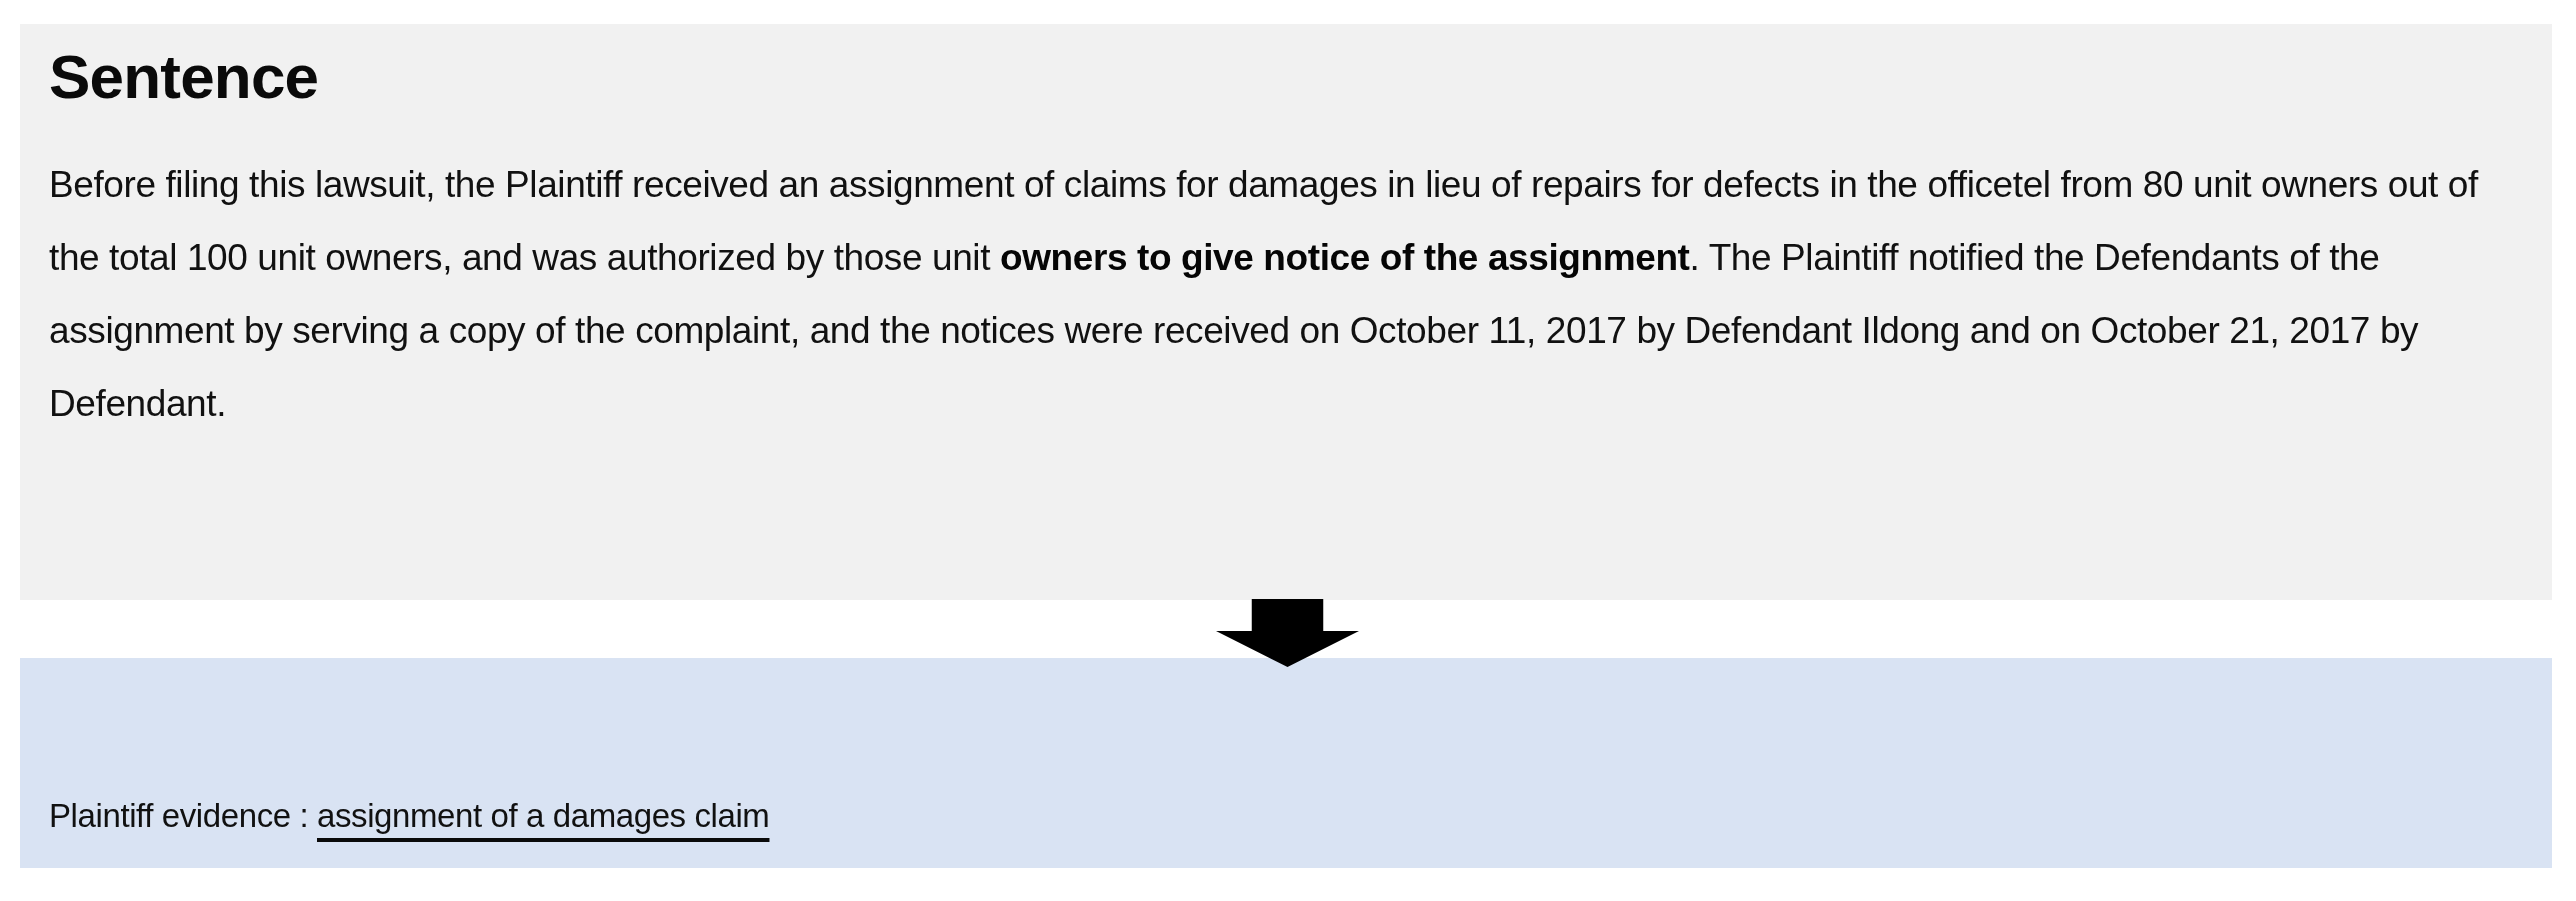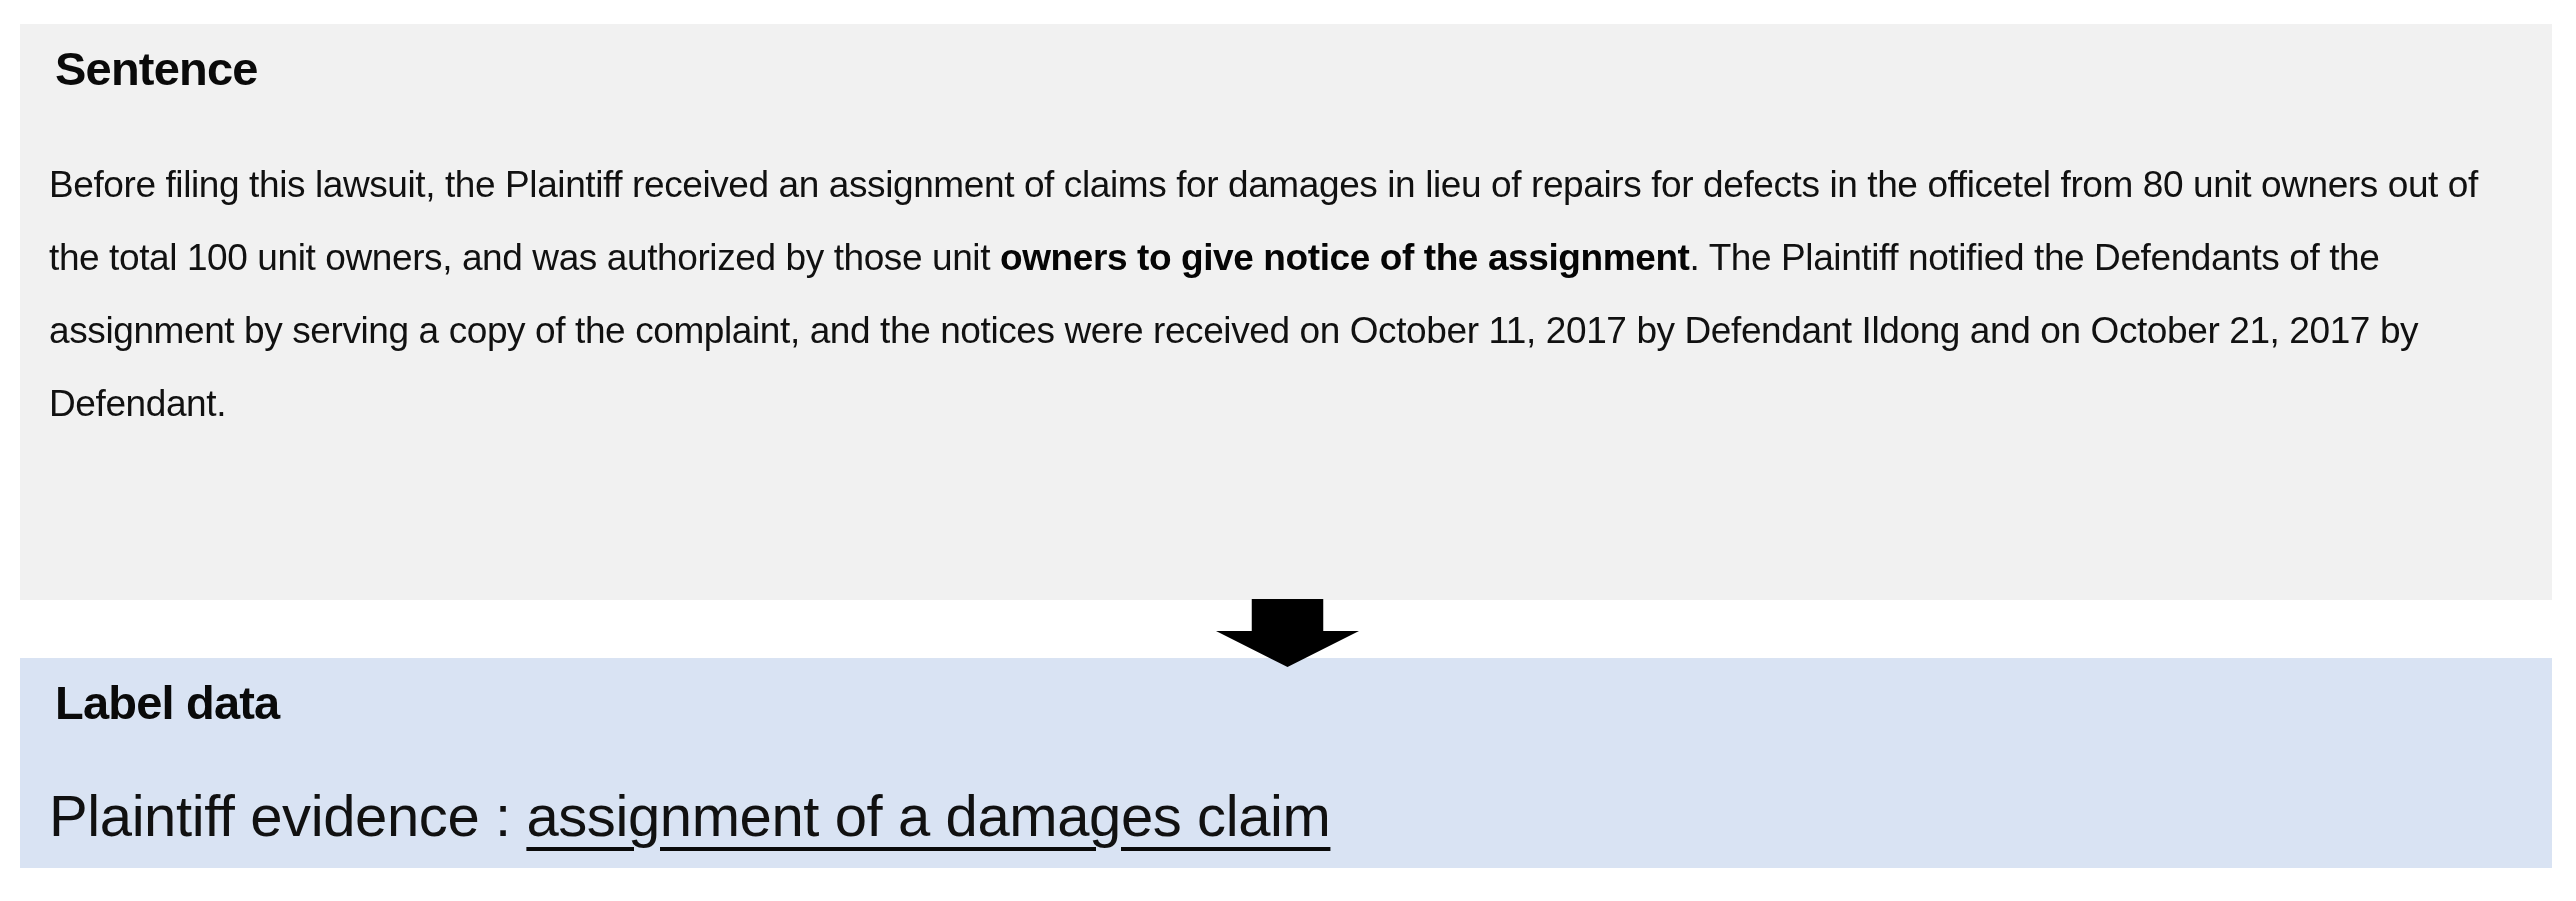--- a/index.html
+++ b/index.html
@@ -31,48 +31,47 @@
   }
   .label-box {
     top: 658px;
     height: 210px;
     background: #d9e3f3;
   }
   .box-title {
     position: absolute;
     left: 29px;
     top: 19px;
-    font-size: 47px;
+    font-size: 62px;
     line-height: 1.1;
     font-weight: 800;
     letter-spacing: -0.8px;
     color: #0a0a0a;
     white-space: nowrap;
-    margin-left: 6px;
   }
   .sentence-paragraph {
     position: absolute;
     left: 29px;
     top: 124px;
     width: 2480px;
     font-size: 37px;
     line-height: 73px;
     letter-spacing: -0.4px;
     color: #111111;
   }
   .sentence-paragraph .bold-seg {
     font-weight: 700;
     color: #050505;
   }
   .label-line {
     position: absolute;
     left: 29px;
     top: 121px;
     width: 2480px;
-    font-size: 58px;
+    font-size: 33px;
     line-height: 73px;
     letter-spacing: -0.4px;
     color: #111111;
     white-space: nowrap;
   }
   .label-value {
     text-decoration: underline;
     text-decoration-thickness: 4px;
     text-underline-offset: 11px;
     text-decoration-color: #0a0a0a;
@@ -97,18 +96,17 @@
   <div class="box sentence-box" style="background-color: rgb(241, 241, 241);">
     <div class="box-title">Sentence</div>
     <div class="sentence-paragraph"><span>Before filing this lawsuit, the Plaintiff received an assignment of claims for damages in lieu of repairs for defects in the officetel from 80 unit owners out of the total 100 unit owners, and was authorized by those unit </span><span class="bold-seg">owners to give notice of the assignment</span><span>. The Plaintiff notified the Defendants of the assignment by serving a copy of the complaint, and the notices were received on October 11, 2017 by Defendant Ildong and on October 21, 2017 by Defendant.</span></div>
   </div>
 
   <svg class="down-arrow" viewBox="0 0 180 85" preserveAspectRatio="none">
     <polygon points="45,0 135,0 135,40 180,40 90,85 0,40 45,40"></polygon>
   </svg>
 
   <div class="box label-box" style="background-color: rgb(217, 227, 243);">
-    <div class="box-title">Label data</div>
     <div class="label-line"><span>Plaintiff evidence : </span><span class="label-value">assignment of a damages claim</span></div>
   </div>
 
 </div>
 
 
 </body></html>

